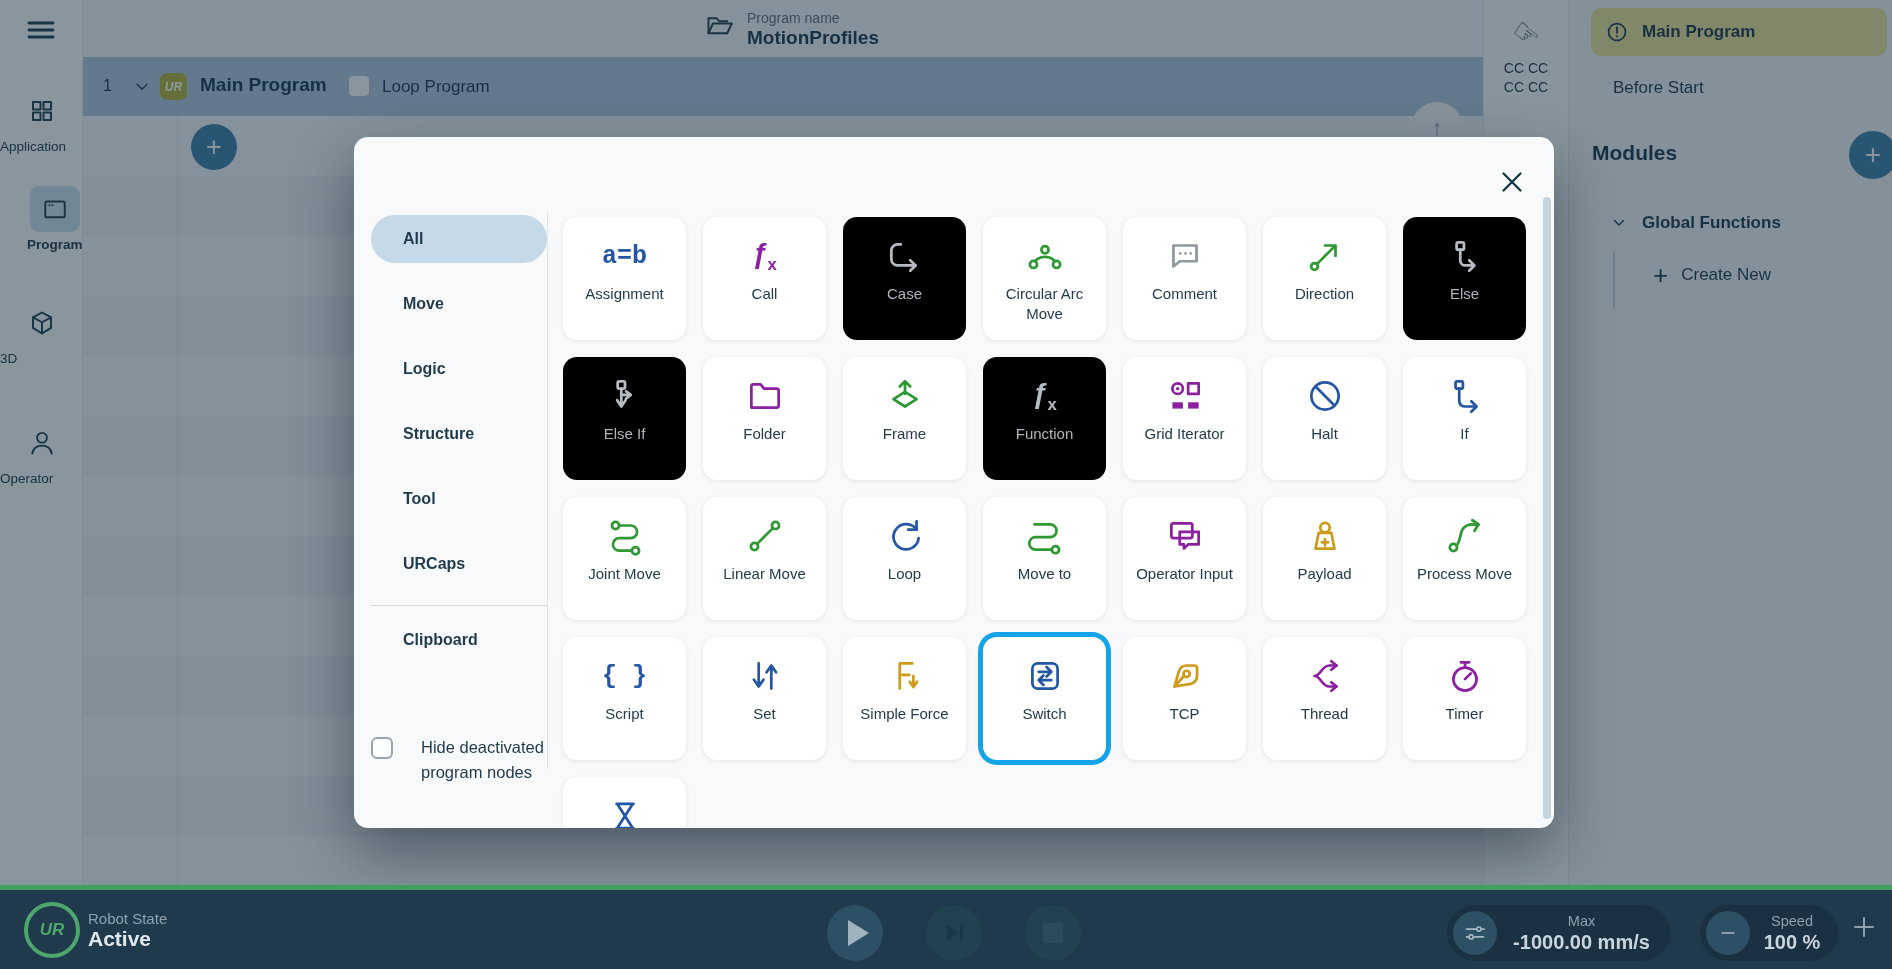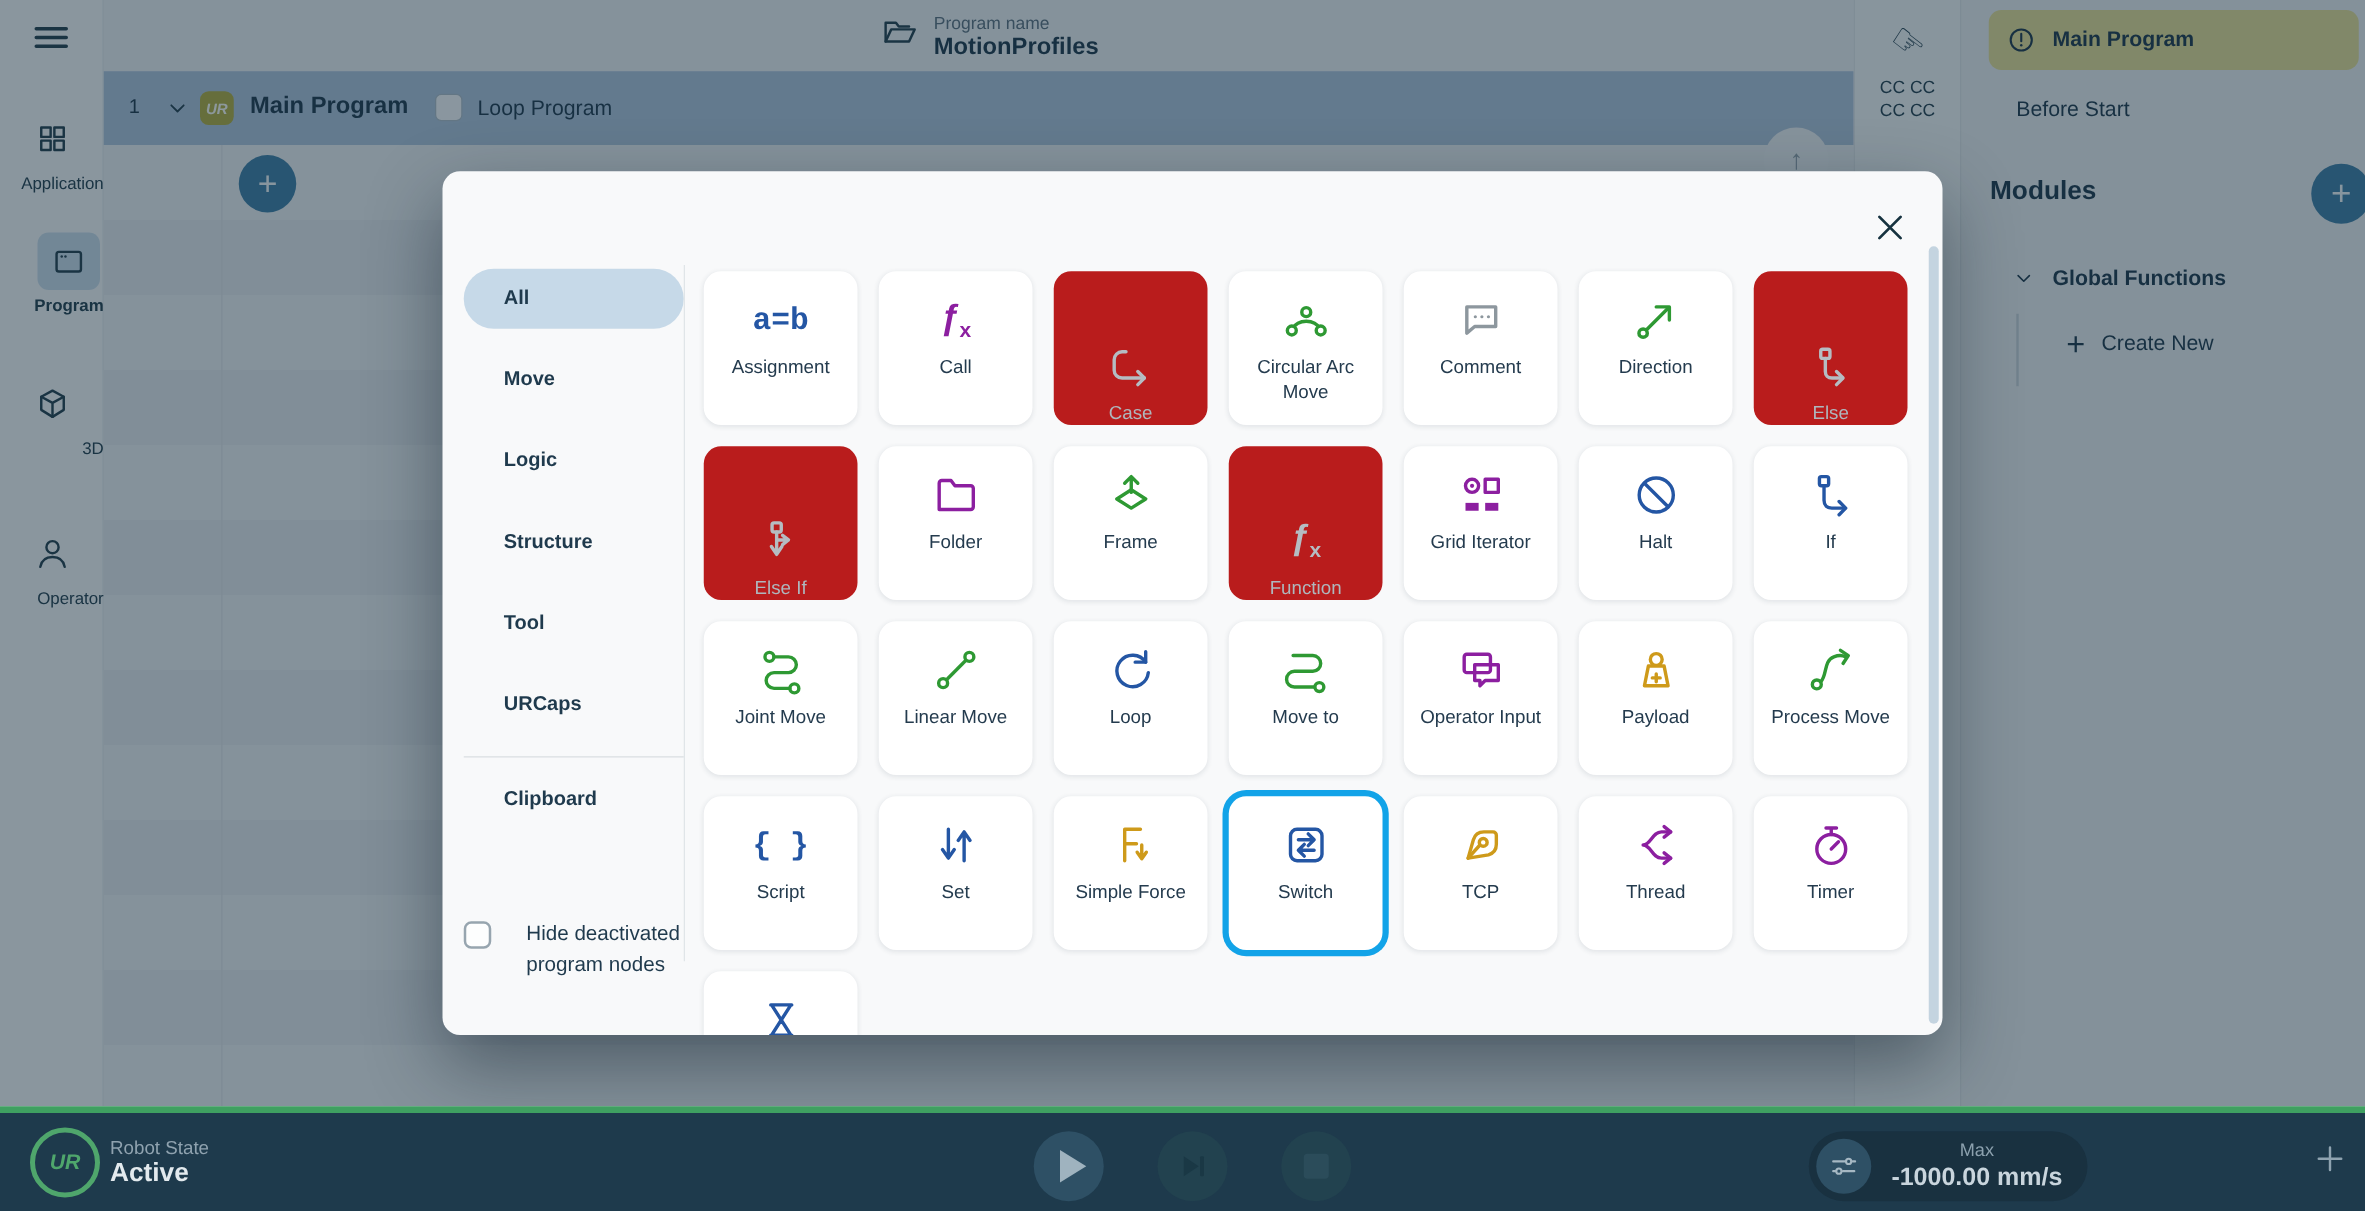--- a/index.html
+++ b/index.html
@@ -2,21 +2,21 @@
 <html><head>
 <meta charset="utf-8">
 <style>
   * { margin:0; padding:0; box-sizing:border-box; }
   html,body { width:1892px; height:969px; overflow:hidden; }
   body { position:relative; font-family:"Liberation Sans", sans-serif; background:#EEF2F4; color:#1F3A4D; }
 
   
   #sidebar { position:absolute; left:0; top:0; width:83px; height:885px; background:#F7F9FA; border-right:1px solid #E4E9EC; z-index:5; }
   #hamburger { position:absolute; left:21px; top:10px; width:40px; height:40px; color:#24404F; cursor:pointer; }
-  .side-item { position:absolute; left:0; width:83px; text-align:right; color:#24404F; cursor:pointer; }
+  .side-item { position:absolute; left:0; width:83px; text-align:left; color:#24404F; cursor:pointer; }
   .side-item .ic-wrap { height:46px; display:flex; align-items:center; justify-content:center; }
   .side-item .side-tile { width:50px; height:46px; background:#CBDDEB; border-radius:9px; display:flex; align-items:center; justify-content:center; margin:0 auto; }
   .side-item .lbl { font-size:13.5px; margin-top:5px; }
   .side-item.active .lbl { font-weight:700; }
 
   
   #topbar { position:absolute; left:704px; top:10px; display:flex; gap:13px; z-index:5; }
   #topbar .txt .small { font-size:14px; color:#5E7280; }
   #topbar .txt .big { font-size:19px; font-weight:700; margin-top:1px; }
 
@@ -65,21 +65,21 @@
   .cat.selected { background:#C6D9E8; font-weight:700; }
   #cat-divider { border:none; border-top:1.5px solid #D9DEE1; margin:0 0 10px 0; }
   #modal-vline { position:absolute; left:193px; top:75px; width:1px; height:557px; background:#E0E5E8; }
   #hide-row { position:absolute; left:17px; top:598px; display:flex; gap:28px; cursor:pointer; }
   #hide-row .box { width:22px; height:22px; border-radius:6px; border:2px solid #97A5AF; background:#FDFEFE; flex:none; margin-top:2px; }
   #hide-row .lines { font-size:16.5px; line-height:1.5; }
   #tile-grid { position:absolute; left:209px; top:80px; width:963px; display:grid; grid-template-columns:repeat(7,123px); grid-auto-rows:123px; gap:17px; }
   .tile { background:#fff; border-radius:14px; box-shadow:0 1px 4px rgba(25,45,65,0.10); display:flex; flex-direction:column; align-items:center; padding-top:15px; cursor:pointer; }
   .tile .ic { height:48px; display:flex; align-items:center; justify-content:center; }
   .tile .lb { margin-top:4px; font-size:15px; line-height:1.3; text-align:center; padding:0 7px; color:#243B4E; }
-  .tile.disabled { background:#b91c1c; box-shadow:none; cursor:default;justify-content:flex-end; }
+  .tile.disabled { background:#000000; box-shadow:none; cursor:default; }
   .tile.disabled .lb { color:#AFB7BD; }
   .tile.selected { box-shadow:0 0 0 5px #12A3E8, 0 1px 4px rgba(25,45,65,0.10); }
   #modal-scroll { position:absolute; left:1189px; top:60px; width:8px; height:622px; border-radius:4px; background:#C4D4E0; cursor:pointer; }
 
   .glyph { font-weight:600; font-size:25px; }
   .glyph.mono { font-family:Liberation Mono, monospace; }
   .glyph.it { font-style:italic; font-size:28px; }
   .glyph sub { font-size:60%; font-style:normal; }
 
   
@@ -546,19 +546,28 @@
       <svg class="ic-svg" width="26" height="26" viewBox="0 0 40 40">
         <path d="M7 14h15M31 14h3M7 26h3M19 26h14"></path>
           <circle cx="26" cy="14" r="3.2"></circle>
           <circle cx="14" cy="26" r="3.2"></circle>
       </svg>
     </div>
     <div class="tl">Max</div>
     <div class="tv">-1000.00 mm/s</div>
   </div>
 
+  <div id="speed-pill" class="pill">
+    <div class="circ">
+      <svg class="ic-svg" width="24" height="24" viewBox="0 0 40 40" stroke-width="3">
+          <path d="M10 20h20"></path>
+        </svg>
+    </div>
+    <div class="tl">Speed</div>
+    <div class="tv">100 %</div>
+  </div>
 
   <div id="footer-plus">
     <svg class="ic-svg" width="30" height="30" viewBox="0 0 40 40" stroke-width="2.4">
         <path d="M20 8v24M8 20h24"></path>
       </svg>
   </div>
 </div>
 
 </body></html>

